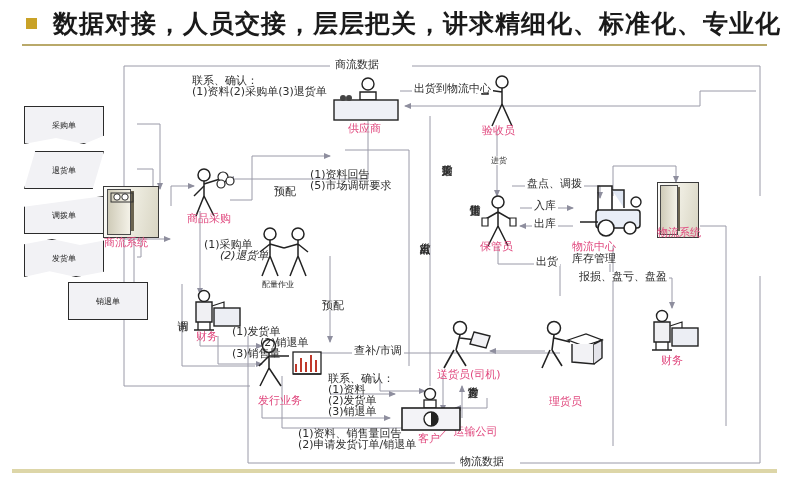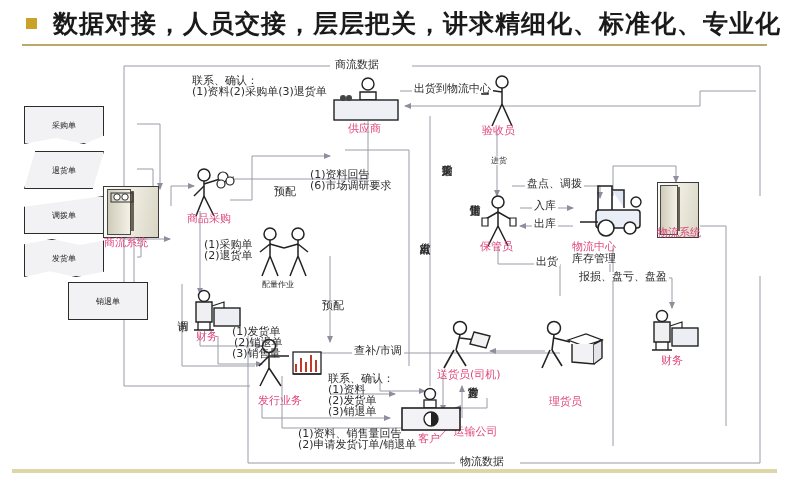--- a/index.html
+++ b/index.html
@@ -365,46 +365,46 @@
         <rect x="24" y="20" width="26" height="18" fill="#eceef4" stroke="#222" stroke-width="1.4"></rect>
         <path d="M8,34 L8,42 M20,34 L20,42 M4,42 L24,42" stroke="#222" stroke-width="1.3"></path>
       </svg>
     </div>
     <div class="lbl red" style="left:661px;top:310px;">财务</div>
 
     <div class="lbl" style="left:192px;top:30px;">联系、确认：</div>
     <div class="lbl" style="left:192px;top:41px;">(1)资料(2)采购单(3)退货单</div>
 
     <div class="lbl" style="left:310px;top:124px;">(1)资料回告</div>
-    <div class="lbl" style="left:310px;top:135px;">(6)市场调研要求</div>
+    <div class="lbl" style="left:310px;top:135px;">(5)市场调研要求</div>
 
     <div class="lbl bgw" style="left:272px;top:141px;">预配</div>
 
     <div class="lbl bgw" style="left:412px;top:38px;">出货到物流中心</div>
 
     <div class="lbl vert bgw" style="left:440px;top:110px;">采购退货</div>
     <div class="lbl vert bgw" style="left:418px;top:188px;">点对点出货</div>
 
     <div class="lbl bgw big" style="left:489px;top:110px;">进货</div>
     <div class="lbl bgw" style="left:525px;top:133px;">盘点、调拨</div>
     <div class="lbl bgw" style="left:532px;top:155px;">入库</div>
     <div class="lbl bgw" style="left:532px;top:173px;">出库</div>
     <div class="lbl bgw" style="left:534px;top:211px;">出货</div>
 
     <div class="lbl vert bgw" style="left:468px;top:150px;">销售退货</div>
 
     <div class="lbl bgw" style="left:577px;top:226px;">报损、盘亏、盘盈</div>
 
     <div class="lbl" style="left:204px;top:194px;">(1)采购单</div>
-    <div class="lbl" style="left:204px;top:205px;">(2)退货单</div>
+    <div class="lbl" style="left:220px;top:205px;font-style:italic;">(2)退货单</div>
 
     <div class="lbl vert bgw" style="left:176px;top:266px;">市调</div>
 
     <div class="lbl" style="left:232px;top:281px;">(1)发货单</div>
-    <div class="lbl" style="left:234px;top:292px;">(2)销退单</div>
+    <div class="lbl" style="left:248px;top:292px;padding-left:12px;">(2)销退单</div>
     <div class="lbl" style="left:232px;top:303px;">(3)销售量</div>
 
     <div class="lbl bgw" style="left:320px;top:255px;">预配</div>
 
     <div class="lbl bgw" style="left:352px;top:300px;">查补/市调</div>
 
     <div class="lbl" style="left:328px;top:328px;">联系、确认：</div>
     <div class="lbl" style="left:328px;top:339px;">(1)资料</div>
     <div class="lbl" style="left:328px;top:350px;">(2)发货单</div>
     <div class="lbl" style="left:328px;top:361px;">(3)销退单</div>

